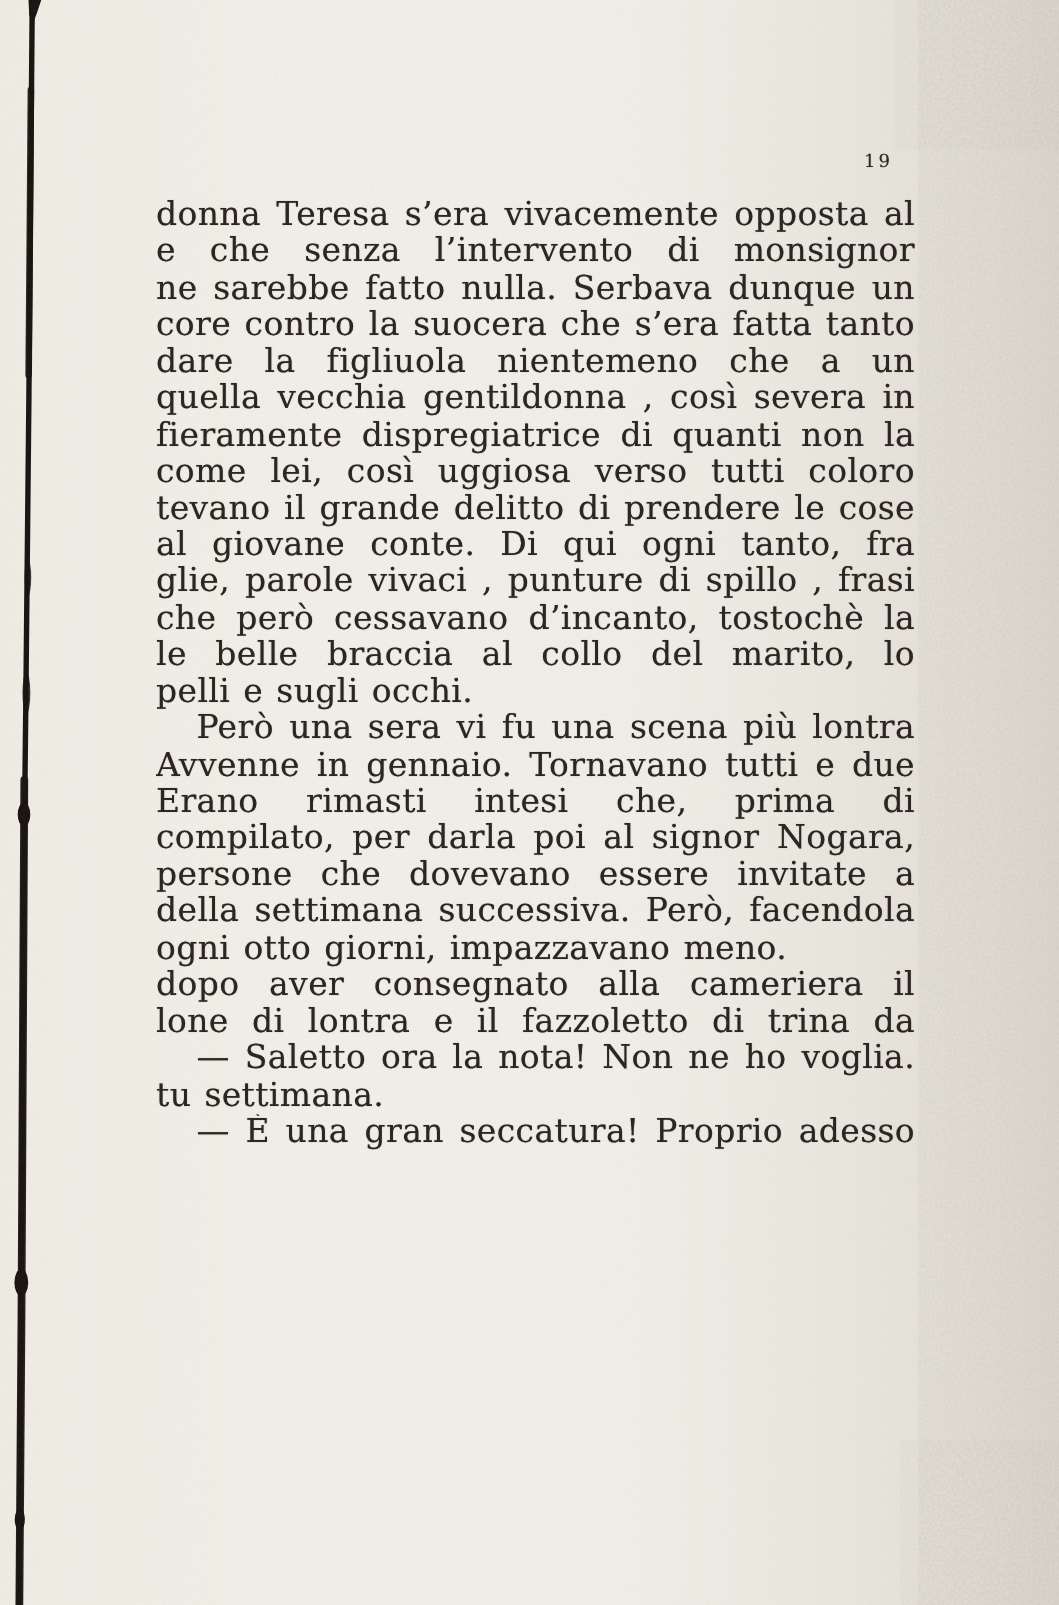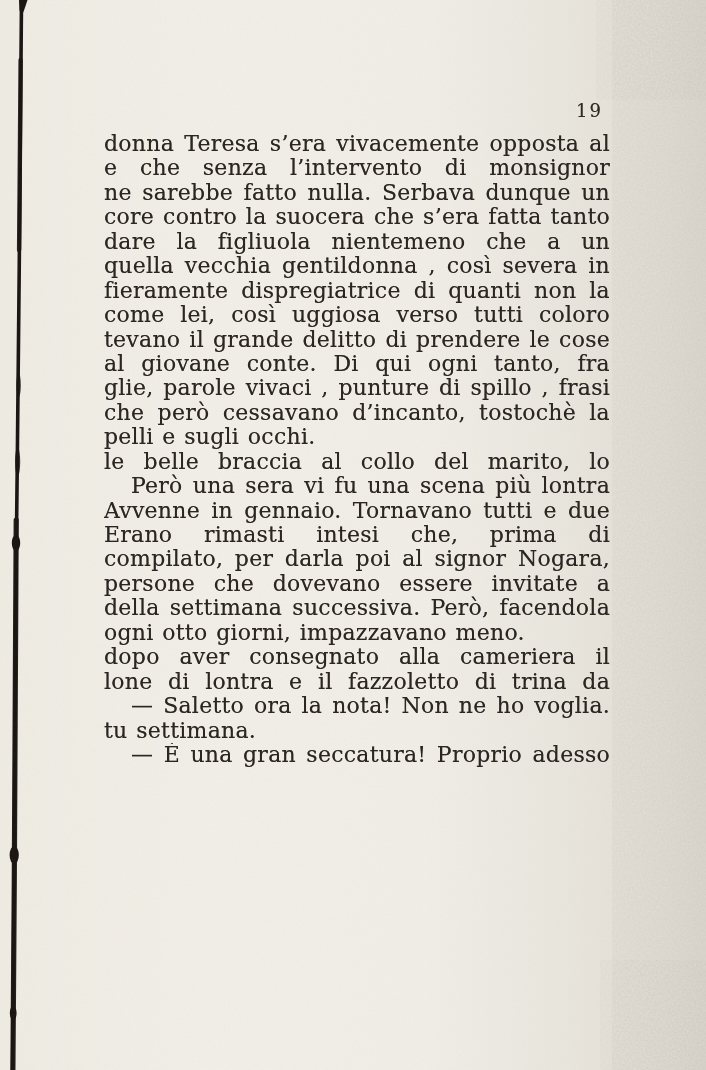--- a/index.html
+++ b/index.html
@@ -19,21 +19,21 @@
   .grain-svg, .binding-svg {
     position: absolute;
     top: 0; left: 0;
     pointer-events: none;
   }
 
   .page-number {
     position: absolute;
     left: 576px;
     top: 100px;
-    font-size: 18px;
+    font-size: 12px;
     letter-spacing: 2px;
     color: #2b2623;
     text-shadow: 0 0 0.6px rgba(43, 38, 35, 0.55);
   }
 
   .text-block {
     position: absolute;
     left: 104px;
     top: 132px;
     width: 506px;
@@ -86,22 +86,22 @@
         <div class="line fill">ne sarebbe fatto nulla. Serbava dunque un certo ran-</div>
         <div class="line fill">core contro la suocera che s’era fatta tanto pregare per</div>
         <div class="line fill">dare la figliuola nientemeno che a un Saletto. Ma poi</div>
         <div class="line fill">quella vecchia gentildonna , così severa in tutto , così</div>
         <div class="line fill">fieramente dispregiatrice di quanti non la pensavano</div>
         <div class="line fill">come lei, così uggiosa verso tutti coloro che commet-</div>
         <div class="line fill">tevano il grande delitto di prendere le cose di questo</div>
         <div class="line fill">al giovane conte. Di qui ogni tanto, fra marito e mo-</div>
         <div class="line fill">glie, parole vivaci , punture di spillo , frasi sarcastiche</div>
         <div class="line fill">che però cessavano d’incanto, tostochè la Maria, gettate</div>
+        <div class="line fill">le belle braccia al collo del marito, lo baciava sui ca-</div>
         <div class="line">pelli e sugli occhi.</div>
-        <div class="line fill">le belle braccia al collo del marito, lo baciava sui ca-</div>
       </div>
       <div class="para">
         <div class="line fill indent">Però una sera vi fu una scena più lontra delle altre.</div>
         <div class="line fill">Avvenne in gennaio. Tornavano tutti e due dal teatro.</div>
         <div class="line fill">Erano rimasti intesi che, prima di coricarsi, avrebbero</div>
         <div class="line fill">compilato, per darla poi al signor Nogara, la nota delle</div>
         <div class="line fill">persone che dovevano essere invitate a pranzo nel corso</div>
         <div class="line fill">della settimana successiva. Però, facendola una volta</div>
         <div class="line">ogni otto giorni, impazzavano meno.</div>
       </div>

